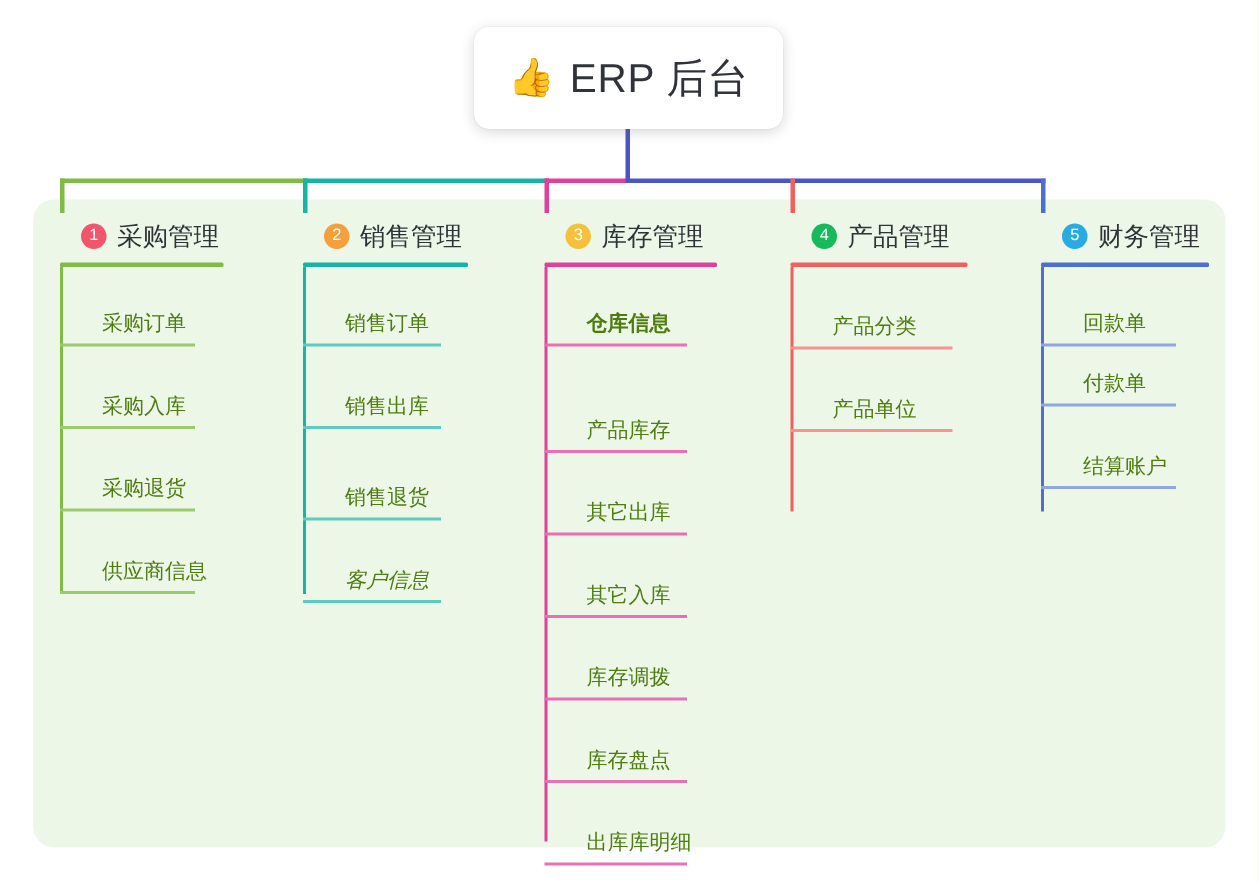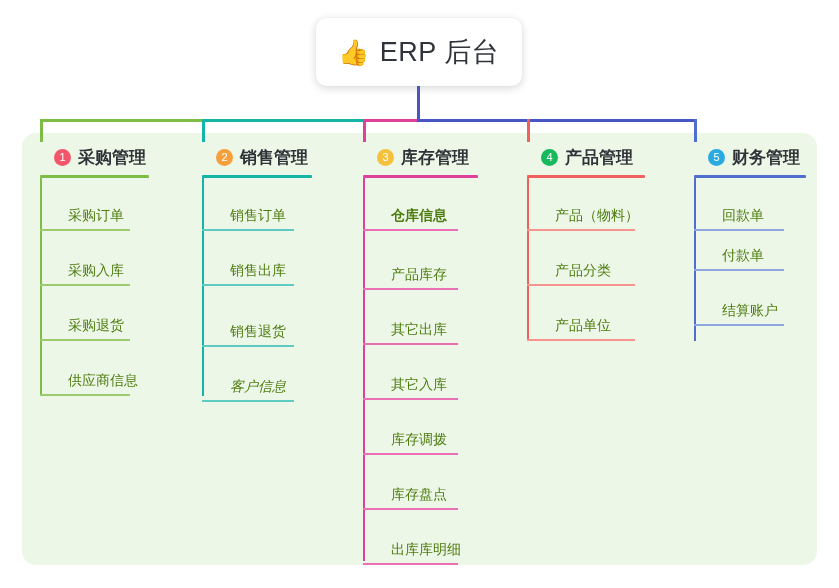--- a/index.html
+++ b/index.html
@@ -90,21 +90,20 @@
     font-size: 11px;
     line-height: 17px;
     text-align: center;
     flex: 0 0 auto;
     font-family: "Liberation Sans", sans-serif;
   }
   .col-title {
     font-size: 17px;
     color: #2f3337;
     white-space: nowrap;
-    font-weight: bold;
   }
   .col-rule {
     height: 3px;
     margin-top: 6px;
     border-radius: 1px;
   }
 
   .leaves {
     position: relative;
     margin-top: 0px;
@@ -219,21 +218,21 @@
           <span class="badge" style="background: rgb(245, 193, 60);">3</span>
           <span class="col-title">库存管理</span>
         </div>
         <div class="col-rule" style="width: 115px; background: rgb(224, 64, 155);"></div>
         <div class="leaves">
           <div class="trunk" style="height: 383px; background: rgb(224, 64, 155);"></div>
           <div class="leaf" style="height: 53px; font-weight: bold;">
             <span class="leaf-label">仓库信息</span>
             <div class="leaf-rule" style="width: 95px; background: rgb(235, 111, 179);"></div>
           </div>
-          <div class="leaf" style="height: 59px;">
+          <div class="leaf" style="height: 59px; margin-top: 12px;">
             <span class="leaf-label">产品库存</span>
             <div class="leaf-rule" style="width: 95px; background: rgb(235, 111, 179);"></div>
           </div>
           <div class="leaf" style="height: 55px;">
             <span class="leaf-label">其它出库</span>
             <div class="leaf-rule" style="width: 95px; background: rgb(235, 111, 179);"></div>
           </div>
           <div class="leaf" style="height: 55px;">
             <span class="leaf-label">其它入库</span>
             <div class="leaf-rule" style="width: 95px; background: rgb(235, 111, 179);"></div>
@@ -253,24 +252,20 @@
         </div>
       </div>
       <div class="column" style="left: 527px;">
         <div class="col-header">
           <span class="badge" style="background: rgb(22, 185, 92);">4</span>
           <span class="col-title">产品管理</span>
         </div>
         <div class="col-rule" style="width: 118px; background: rgb(242, 96, 94);"></div>
         <div class="leaves">
           <div class="trunk" style="height: 163px; background: rgb(242, 96, 94);"></div>
-          <div class="leaf" style="height: 53px;">
-            <span class="leaf-label">产品（物料）</span>
-            <div class="leaf-rule" style="width: 108px; background: rgb(247, 148, 144);"></div>
-          </div>
           <div class="leaf" style="height: 55px;">
             <span class="leaf-label">产品分类</span>
             <div class="leaf-rule" style="width: 108px; background: rgb(247, 148, 144);"></div>
           </div>
           <div class="leaf" style="height: 55px;">
             <span class="leaf-label">产品单位</span>
             <div class="leaf-rule" style="width: 108px; background: rgb(247, 148, 144);"></div>
           </div>
         </div>
       </div>

